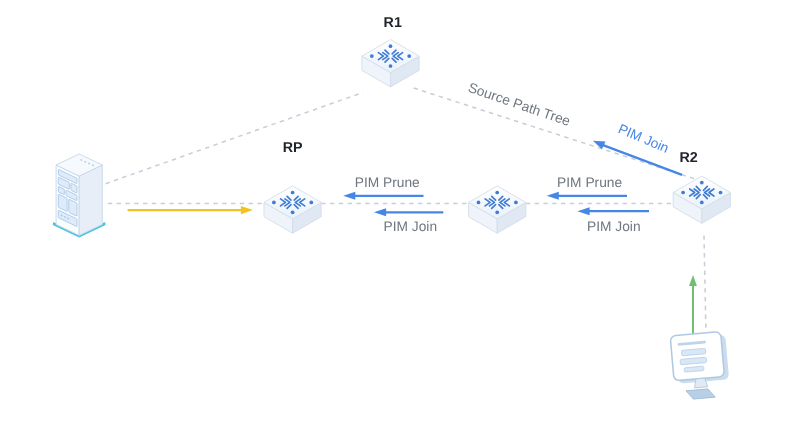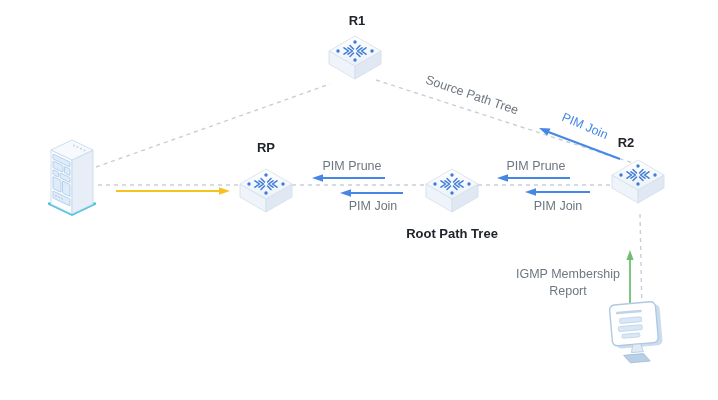--- a/index.html
+++ b/index.html
@@ -165,26 +165,24 @@
       <use href="#switch"></use>
     </svg>
   <svg class="icon" style="left:610px;top:158px" width="56" height="54">
       <use href="#switch"></use>
     </svg>
   <svg class="icon" style="left:606px;top:300px" width="64" height="74">
       <use href="#pc"></use>
     </svg>
 
   <div class="node-label" style="left:357px;top:21px">R1</div>
-  <div class="node-label" style="left:266px;top:148px">RP</div>
+  <div class="node-label" style="left:266px;top:134px">RP</div>
   <div class="node-label" style="left:626px;top:143px">R2</div>
-  <div class="node-label" style="left:452px;top:234px">Root Path Tree</div>
   <div class="node-label" style="left:655px;top:385px">PC-A</div>
 
   <div class="edge-label rot19" style="left:472px;top:95px">Source Path Tree</div>
   <div class="edge-label blue rot23" style="left:585px;top:126px">PIM Join</div>
   <div class="edge-label" style="left:352px;top:166px">PIM Prune</div>
   <div class="edge-label" style="left:373px;top:206px">PIM Join</div>
   <div class="edge-label" style="left:536px;top:166px">PIM Prune</div>
   <div class="edge-label" style="left:558px;top:206px">PIM Join</div>
-  <div class="edge-label wrap" style="left:568px;top:283px">IGMP Membership Report</div>
 
 </div>
 
 </body></html>

